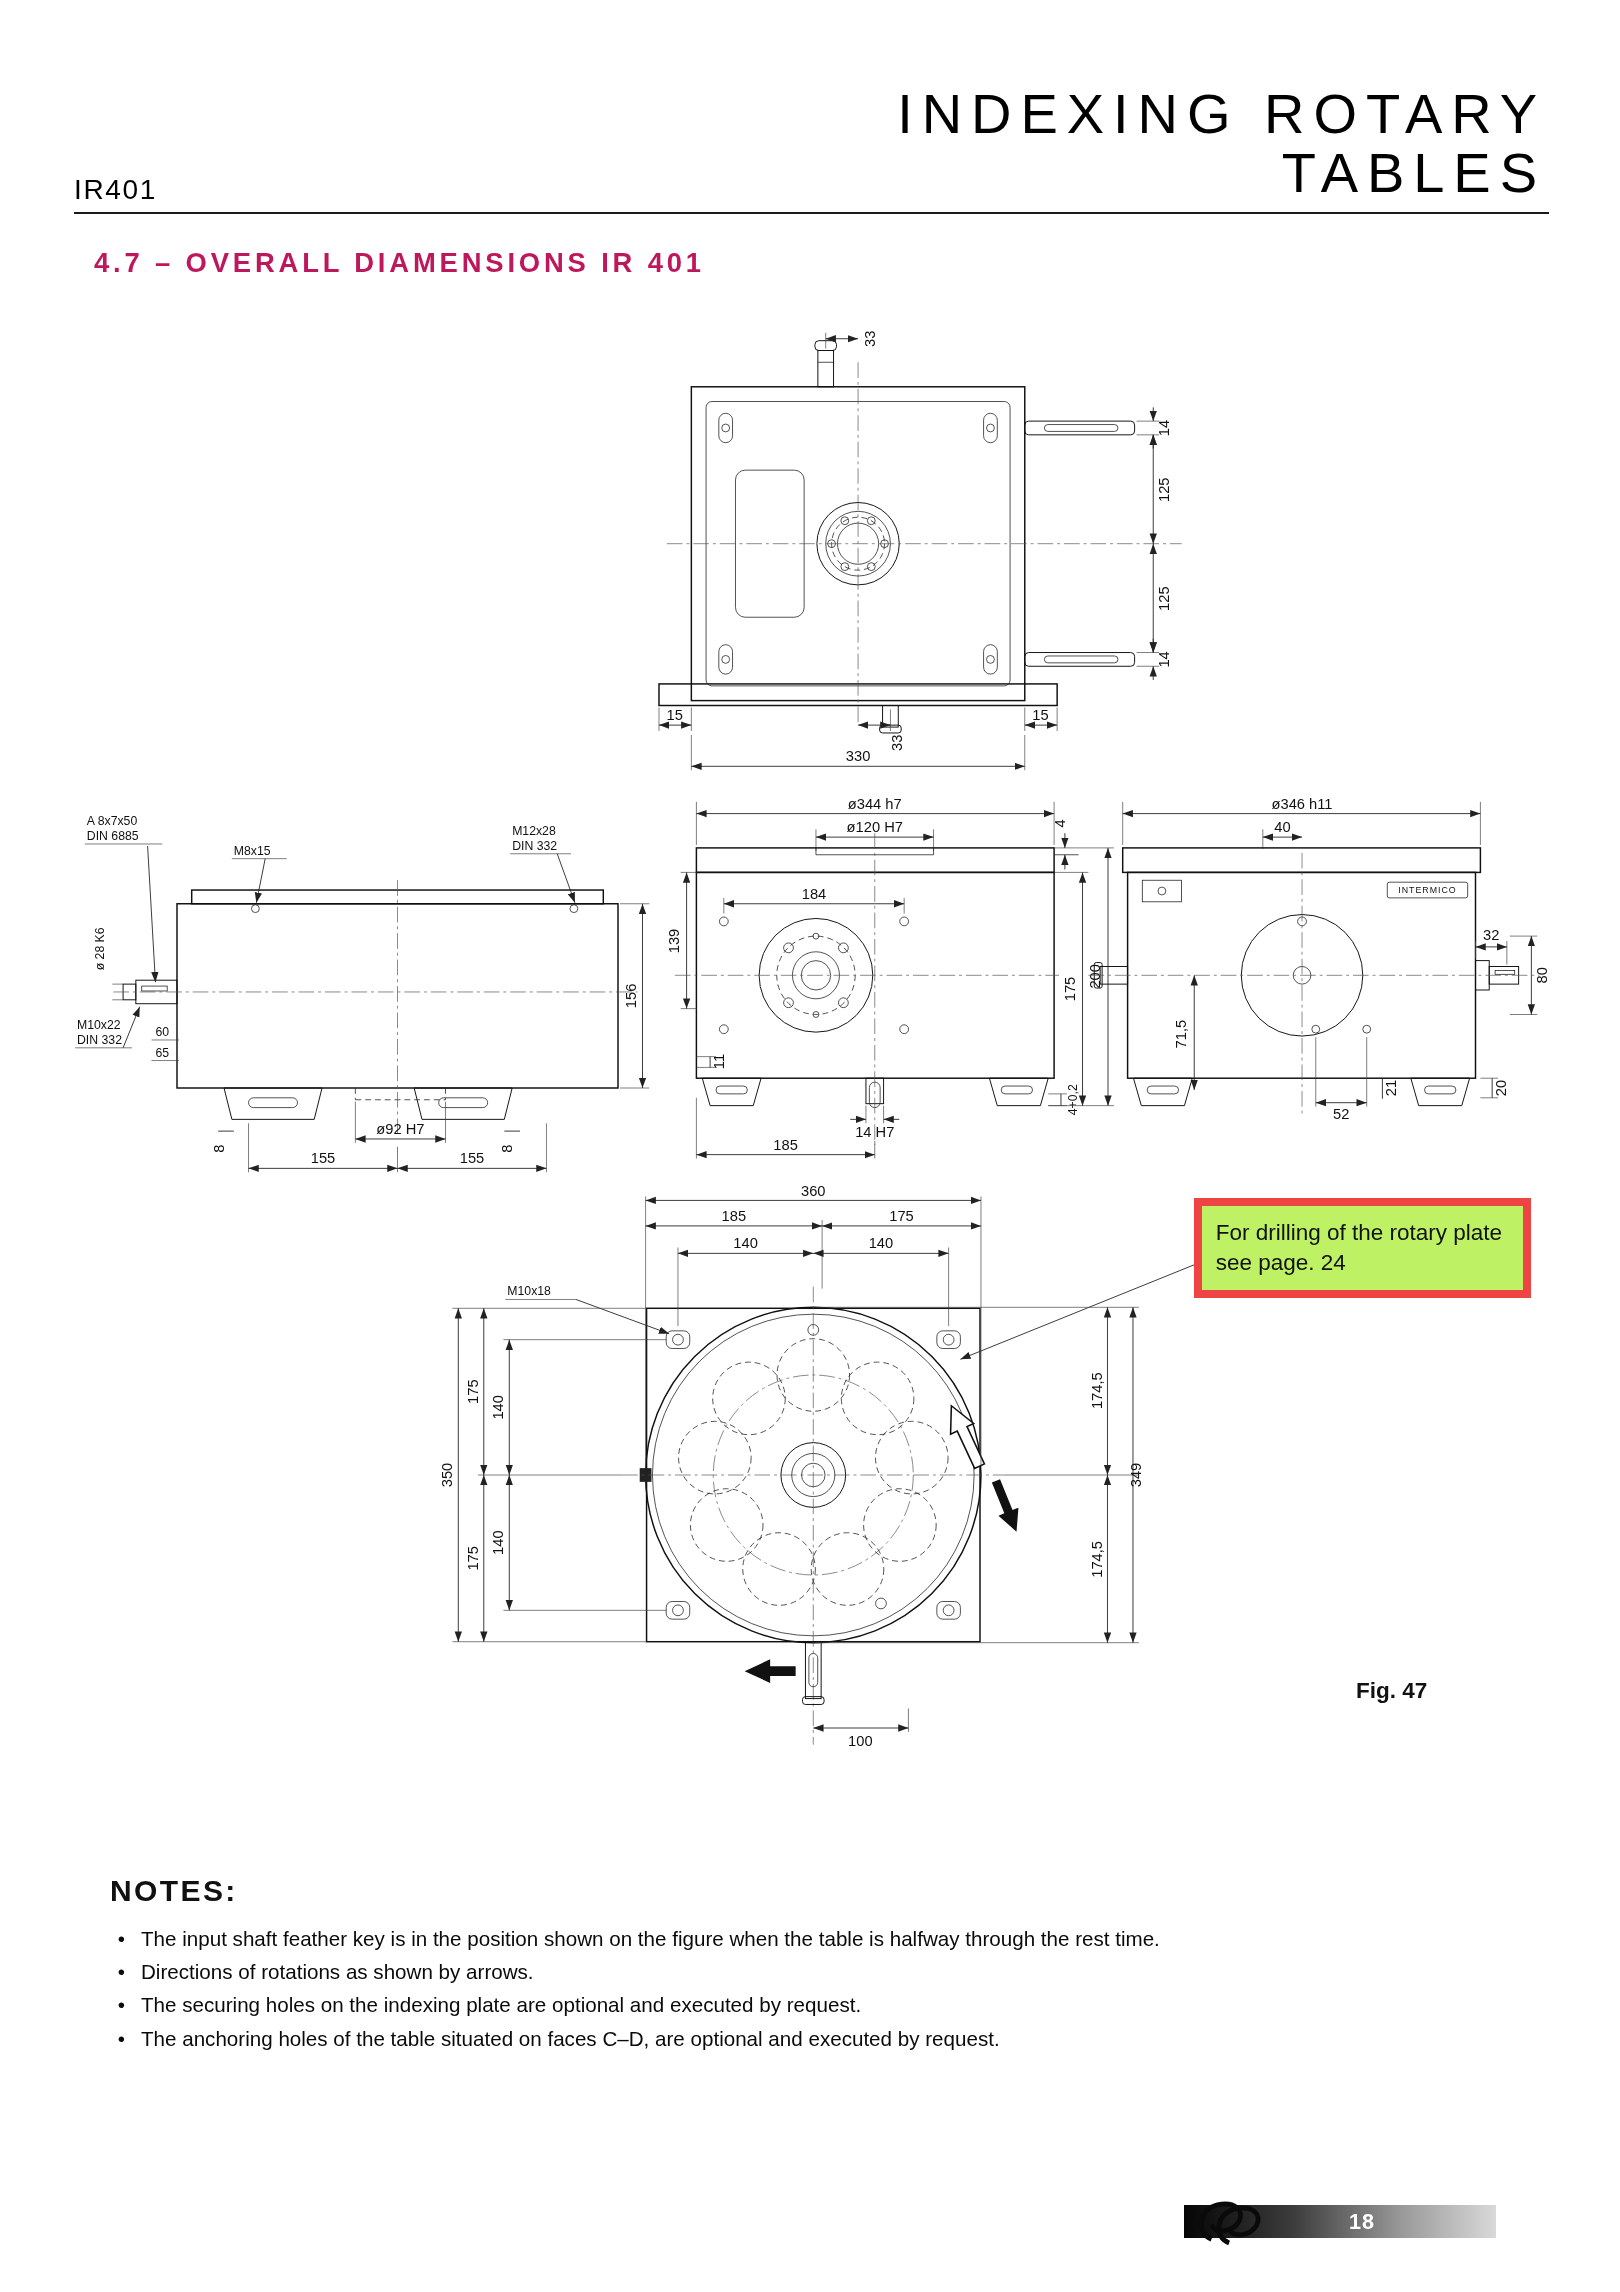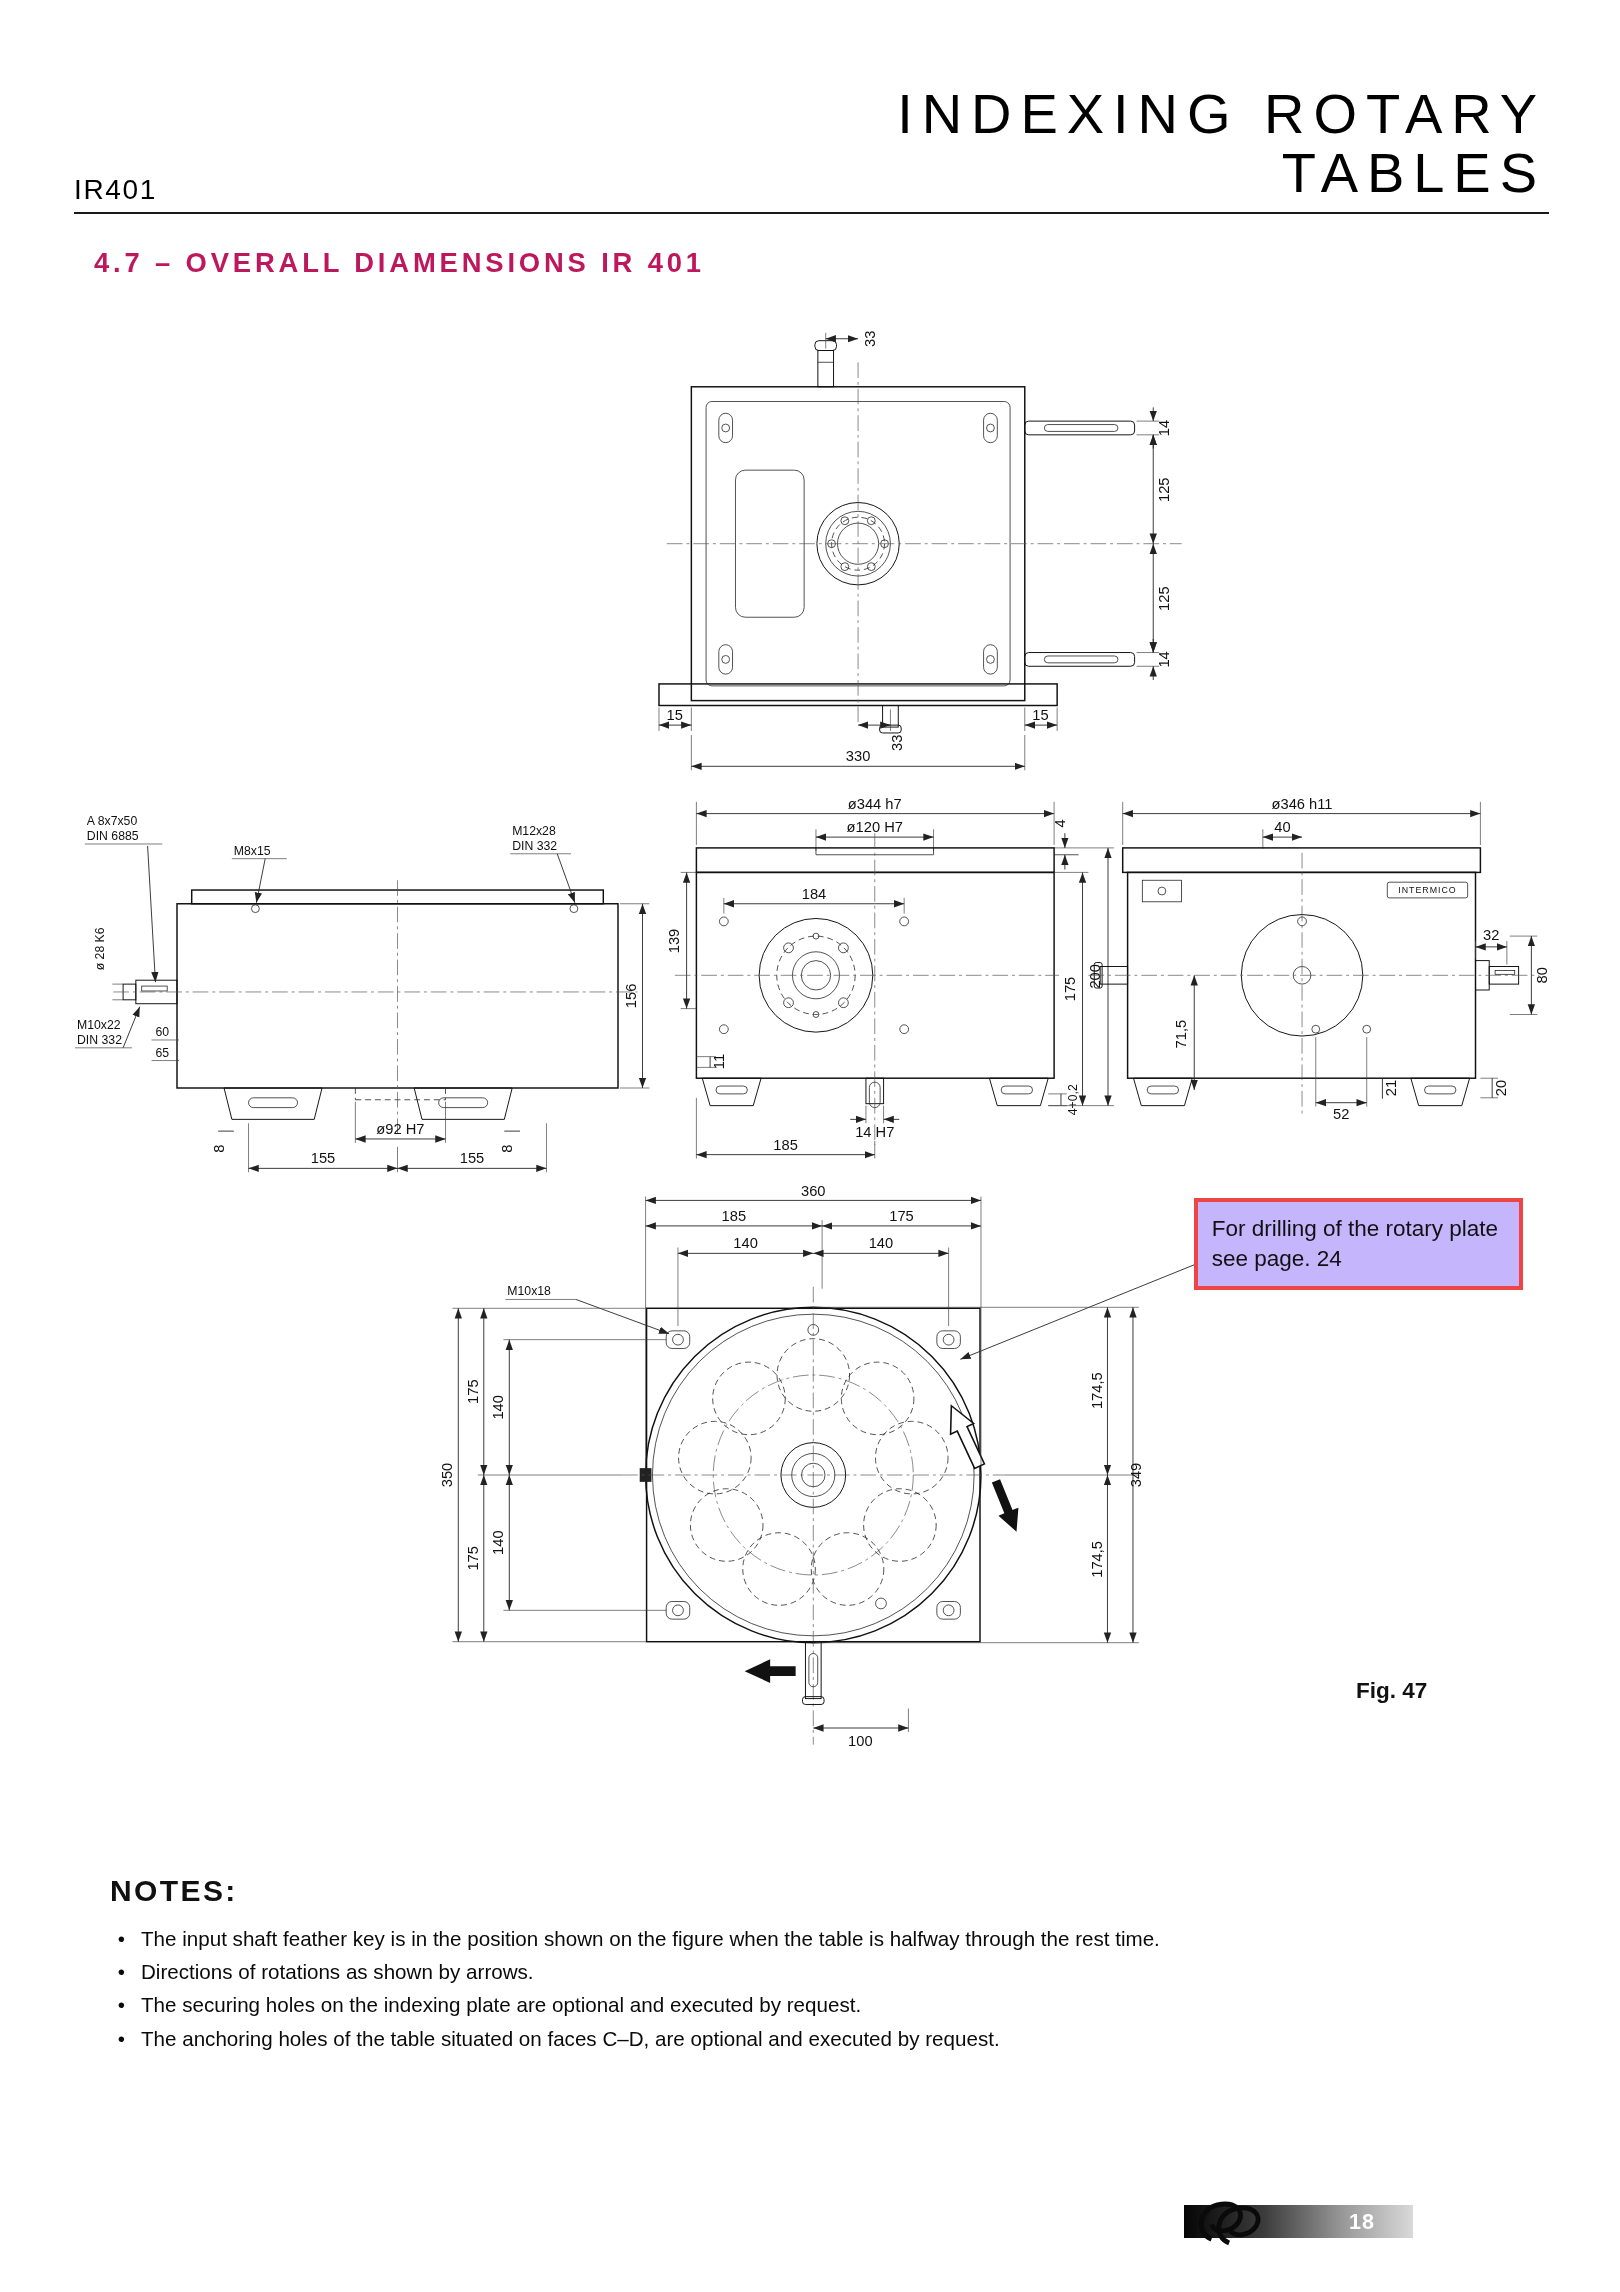--- a/index.html
+++ b/index.html
@@ -21,32 +21,32 @@
   .th{fill:none;stroke:#222;stroke-width:0.8;}
   .ext{fill:none;stroke:#444;stroke-width:0.7;}
   .dim{fill:none;stroke:#222;stroke-width:0.9;}
   .cl{fill:none;stroke:#555;stroke-width:0.7;stroke-dasharray:16 4 3 4;}
   .hid{stroke-dasharray:6 4;}
   text.dl{font-family:"Liberation Sans",sans-serif;font-size:15px;fill:#111;}
   text.dls{font-family:"Liberation Sans",sans-serif;font-size:12.5px;fill:#111;}
   text.mid{text-anchor:middle;}
 
   
-  .callout-box{position:absolute;left:1194px;top:1198px;width:294px;border:4px solid #ef4444;
-               padding:11.8px 13.7px;font-size:22.5px;line-height:1.35;background:#c4b5fd;}
+  .callout-box{position:absolute;left:1194px;top:1198px;width:294px;border:8px solid #ef4444;
+               padding:11.8px 13.7px;font-size:22.5px;line-height:1.35;background:#bef264;}
   .fig-label{position:absolute;left:1356px;top:1678px;font-size:22.5px;font-weight:bold;}
 
   
   .notes{position:absolute;left:110px;top:1874px;width:1372px;}
   .notes-heading{font-size:30px;font-weight:bold;letter-spacing:0.08em;margin-bottom:13.7px;}
   .note-item{position:relative;padding-left:31px;font-size:20.6px;line-height:1.62;color:#0a0a0a;}
   .note-item::before{content:"•";position:absolute;left:7.8px;top:0;font-size:20.6px;}
 
   
-  .footer-bar{position:absolute;left:1184px;top:2205px;width:229px;height:33px;
+  .footer-bar{position:absolute;left:1184px;top:2205px;width:312px;height:33px;
               background:linear-gradient(90deg,#050505 0%,#3c3c3c 35%,#9a9a9a 70%,#d9d9d9 100%);}
   .footer-page{position:absolute;left:165px;top:3.9px;color:#fff;font-size:21.6px;font-weight:bold;letter-spacing:0.05em;}
   .footer-logo{position:absolute;left:1192px;top:2194px;}
 </style>
 </head>
 <body>
 
 <div id="page">
 
   <div class="main-title">

